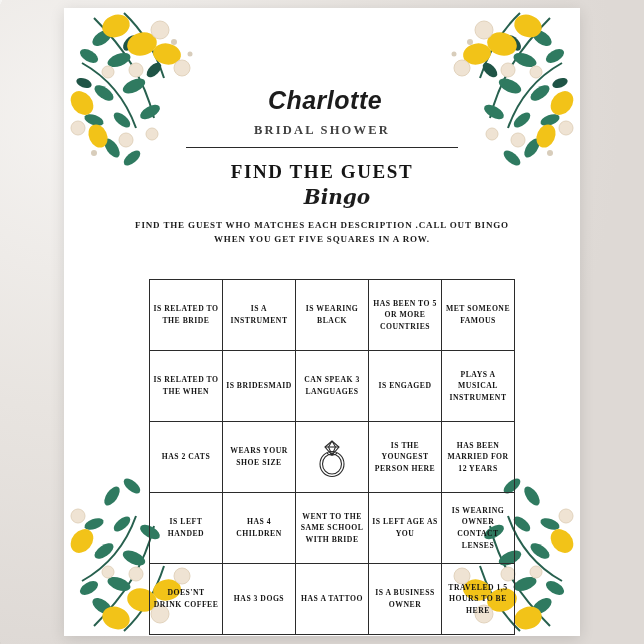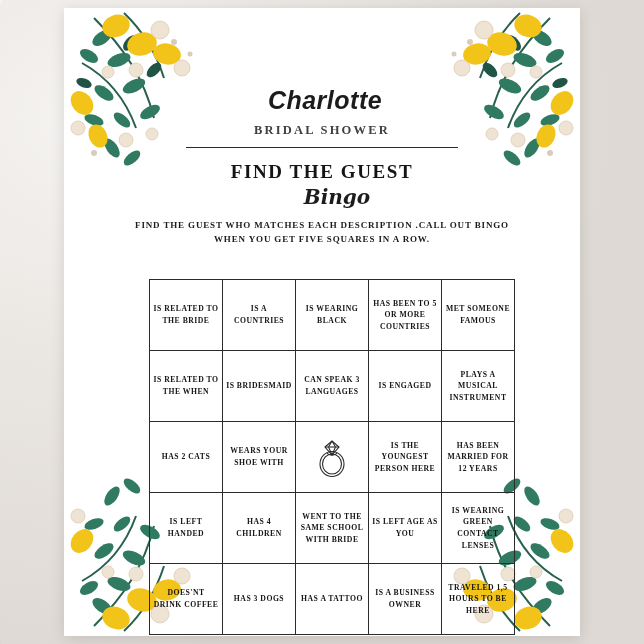--- a/index.html
+++ b/index.html
@@ -327,35 +327,35 @@
     <div class="bingo">Bingo</div>
     <div class="instructions">FIND THE GUEST WHO MATCHES EACH DESCRIPTION .CALL OUT BINGO</div>
     <div class="instructions">WHEN YOU GET FIVE SQUARES IN A ROW.</div>
   </div>
 
   <div class="grid-wrap">
     <table class="bingo-grid">
       <tbody>
           <tr>
         <td>IS RELATED TO THE BRIDE</td>
-        <td>IS A COUNTRIES</td>
+        <td>IS A INSTRUMENT</td>
         <td>IS WEARING BLACK</td>
         <td>HAS BEEN TO 5 OR MORE COUNTRIES</td>
         <td>MET SOMEONE FAMOUS</td>
       </tr>
       <tr>
         <td>IS RELATED TO THE WHEN</td>
         <td>IS BRIDESMAID</td>
         <td>CAN SPEAK 3 LANGUAGES</td>
         <td>IS ENGAGED</td>
         <td>PLAYS A MUSICAL INSTRUMENT</td>
       </tr>
       <tr>
         <td>HAS 2 CATS</td>
-        <td>WEARS YOUR SHOE WITH</td>
+        <td>WEARS YOUR SHOE SIZE</td>
         <td class="ring-cell">
           <span>
             <svg width="40" height="44" viewBox="0 0 40 44">
               <g fill="none" stroke="#2b2b2b" stroke-width="1.1">
                 <ellipse cx="20" cy="29" rx="12" ry="12.5"></ellipse>
                 <ellipse cx="20" cy="29" rx="9.5" ry="10"></ellipse>
                 <path d="M13 12 L20 6 L27 12 L20 20 Z"></path>
                 <path d="M13 12 L27 12"></path>
                 <path d="M16.5 12 L20 6 M23.5 12 L20 6 M16.5 12 L20 20 M23.5 12 L20 20"></path>
                 <path d="M15 18 C17 21 23 21 25 18"></path>
@@ -364,21 +364,21 @@
           </span>
         </td>
         <td>IS THE YOUNGEST PERSON HERE</td>
         <td>HAS BEEN MARRIED FOR 12 YEARS</td>
       </tr>
       <tr>
         <td>IS LEFT HANDED</td>
         <td>HAS 4 CHILDREN</td>
         <td>WENT TO THE SAME SCHOOL WITH BRIDE</td>
         <td>IS LEFT AGE AS YOU</td>
-        <td>IS WEARING GREEN CONTACT LENSES</td>
+        <td>IS WEARING OWNER CONTACT LENSES</td>
       </tr>
       <tr>
         <td>DOES'NT DRINK COFFEE</td>
         <td>HAS 3 DOGS</td>
         <td>HAS A TATTOO</td>
         <td>IS A BUSINESS OWNER</td>
         <td>TRAVELED 1,5 HOURS TO BE HERE</td>
       </tr>
     </tbody>
       </table>

